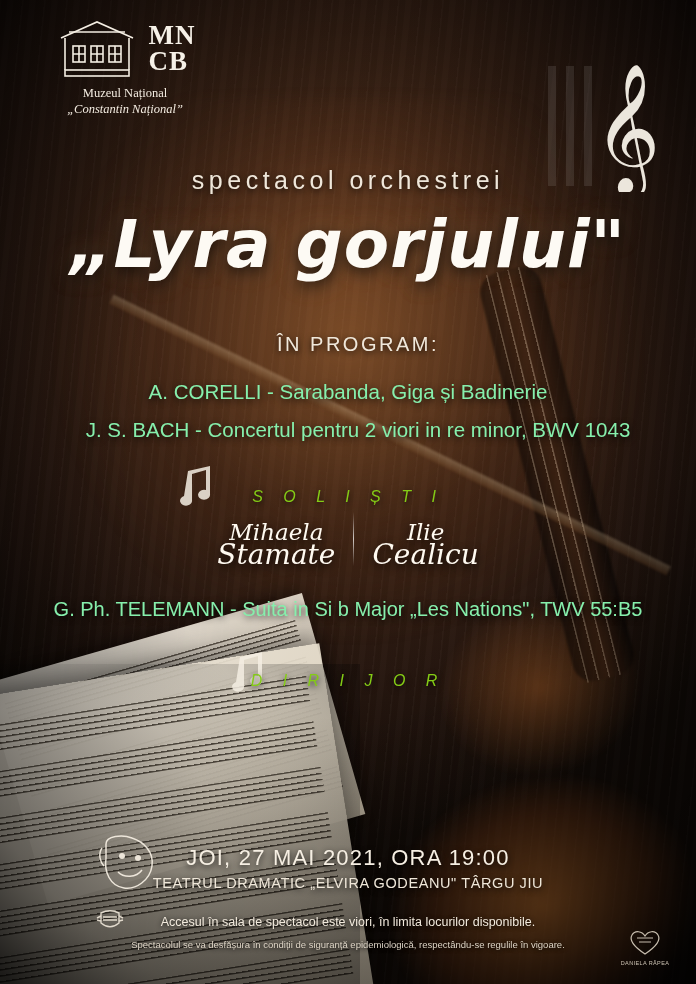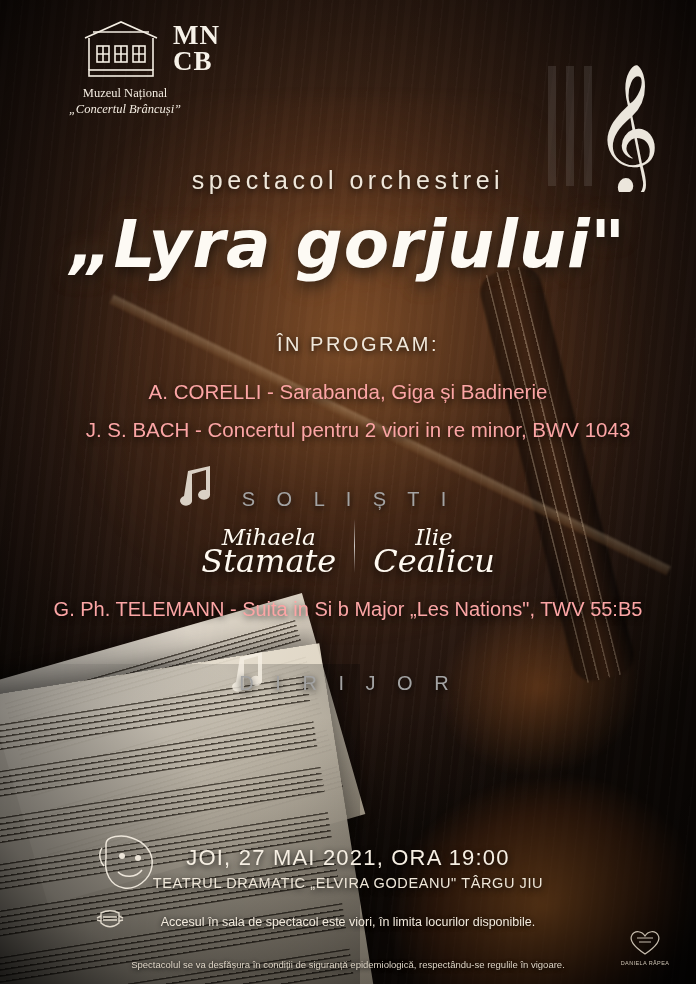--- a/index.html
+++ b/index.html
@@ -167,21 +167,21 @@
   .logo {
     position: absolute;
     left: 30px;
     top: 18px;
     width: 190px;
     text-align: center;
   }
   .logo-row {
     display: flex;
     align-items: center;
-    justify-content: flex-end;
+    justify-content: center;
     gap: 10px;
   }
   .logo-building svg { display: block; }
   .logo-mark {
     font-family: "Liberation Serif", serif;
     font-weight: bold;
     font-size: 27px;
     line-height: 0.95;
     letter-spacing: 1px;
     color: #f6f1e8;
@@ -245,51 +245,52 @@
     text-shadow: 0 2px 6px rgba(0,0,0,0.8);
     padding-left: 20px;
   }
 
   .piece {
     position: absolute;
     left: 0;
     right: 0;
     text-align: center;
     font-size: 20.5px;
-    color: #fca5a5;
+    color: #86efac;
     text-shadow: 0 2px 7px rgba(0,0,0,0.85);
   }
   .piece-1 { top: 380px; }
   .piece-2 { top: 418px; margin-left: 20px; }
   .piece-3 { top: 598px; font-size: 20px; }
 
   .role-block { position: absolute; left: 0; right: 0; text-align: center; }
   .role-label {
-    font-size: 20px;
+    font-size: 16px;
     letter-spacing: 8px;
-    color: #a3a3a3;
+    color: #84cc16;
     text-shadow: 0 2px 6px rgba(0,0,0,0.85);
+    font-style: italic;
   }
   .names-row {
     display: flex;
     align-items: center;
     justify-content: center;
     gap: 18px;
     margin-top: 2px;
   }
   .name-script {
     font-family: "DejaVu Serif", serif;
     font-style: italic;
     font-size: 28px;
     line-height: 1.05;
     color: #fffaf1;
     text-shadow: 0 3px 10px rgba(0,0,0,0.9);
   }
   .name-script .first { display: block; font-size: 23px; margin-top: 12px; }
-  .name-script .last  { display: block; font-size: 32px; margin-top: -4px; }
+  .name-script .last  { display: block; font-size: 28px; margin-top: -4px; }
   .name-divider {
     width: 1px;
     height: 54px;
     background: linear-gradient(180deg, rgba(255,255,255,0), rgba(255,255,255,0.75), rgba(255,255,255,0));
   }
 
   .soloists { top: 488px; }
   .conductor { top: 672px; }
 
   .note-deco {
@@ -321,21 +322,20 @@
     top: 915px;
     font-size: 12.5px;
     color: #f2eadd;
     text-shadow: 0 1px 5px rgba(0,0,0,0.9);
   }
   .disclaimer {
     top: 939px;
     font-size: 9.5px;
     color: #ded5c6;
     text-shadow: 0 1px 4px rgba(0,0,0,0.9);
-    margin-top: 20px;
   }
 
   .mask-icon {
     position: absolute;
     left: 95px;
     top: 908px;
     opacity: .9;
   }
   .theatre-mask {
     position: absolute;
@@ -410,21 +410,21 @@
             <path d="M14 14 L70 14"></path>
           </svg>
         </span>
         <span class="logo-mark">
           <span>MN</span><br>
           <span>CB</span>
         </span>
       </div>
       <div class="logo-name">
         <div class="n1">Muzeul Național</div>
-        <div class="n2">„Concertul Brâncuși”</div>
+        <div class="n2">„Constantin Național”</div>
       </div>
     </div>
 
     <div class="clef-art">
       <svg width="120" height="130" viewBox="0 0 120 130">
         <rect x="8" y="4" width="8" height="120" fill="rgba(255,255,255,0.10)"></rect>
         <rect x="26" y="4" width="8" height="120" fill="rgba(255,255,255,0.10)"></rect>
         <rect x="44" y="4" width="8" height="120" fill="rgba(255,255,255,0.10)"></rect>
         <text x="54" y="104" font-family="DejaVu Serif, serif" font-size="112" fill="#f7f2e8">𝄞</text>
       </svg>

